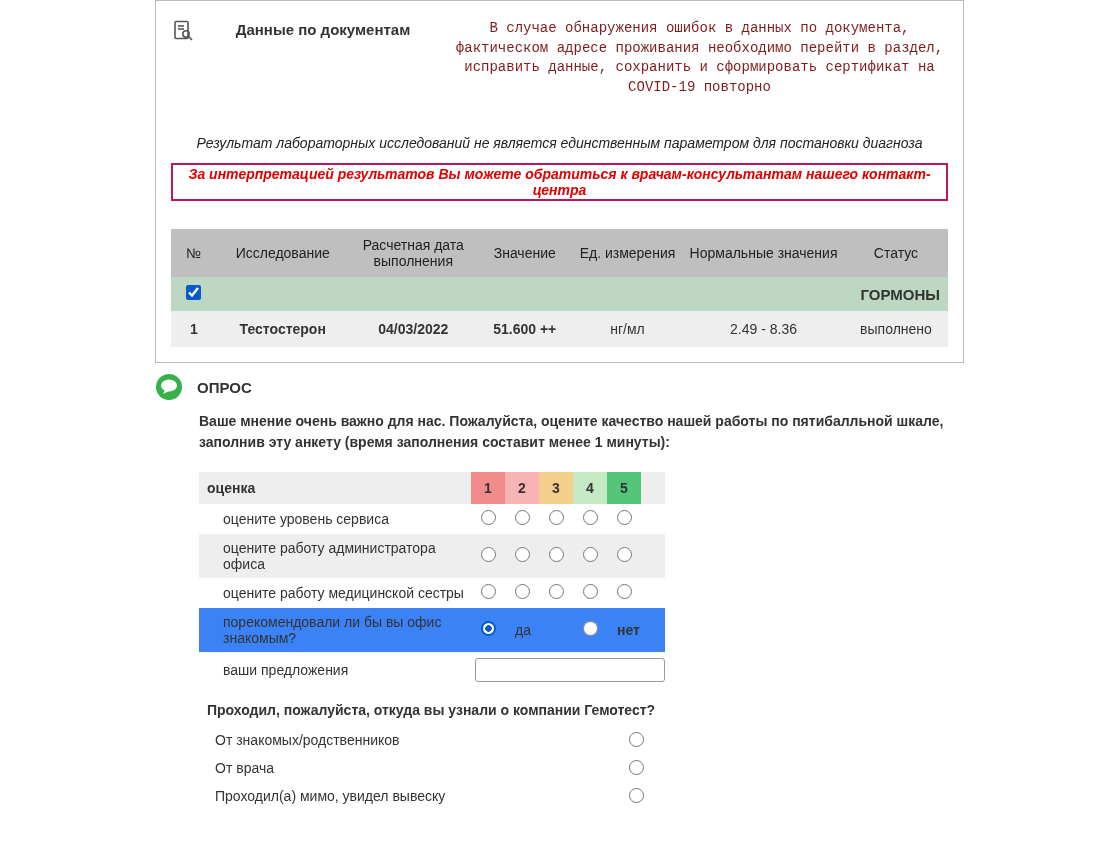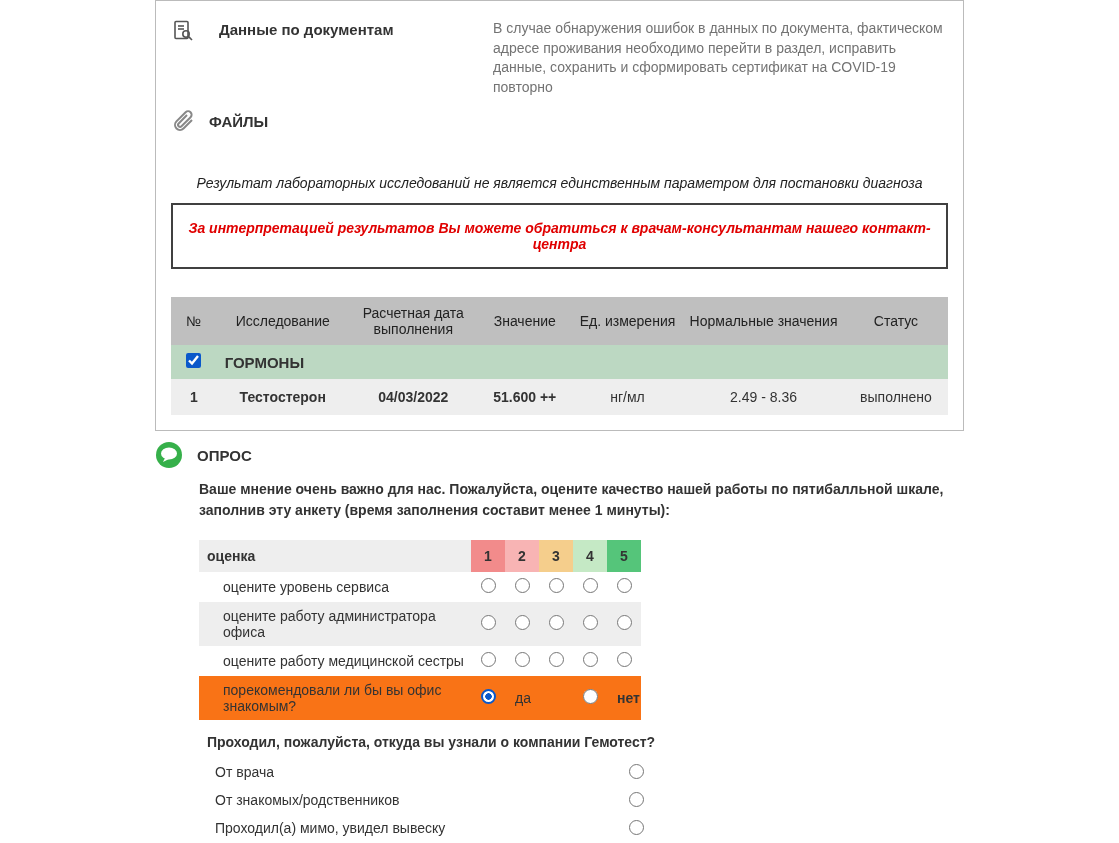--- a/index.html
+++ b/index.html
@@ -1,30 +1,30 @@
 <!DOCTYPE html>
 <html><head>
 <meta charset="utf-8">
 <style>
   * { box-sizing: border-box; margin: 0; padding: 0; }
   body { font-family: Arial, Helvetica, sans-serif; font-size: 14px; color: #333; background: #fff; }
   .page { width: 1119px; margin: 0 auto; background: #fff; }
   .card { margin: 0 155px 10px 155px; border: 1px solid #bbb; padding: 10px 15px 15px 15px; }
-  .doc-row { display: flex; align-items: flex-start; gap: 24px; padding: 8px 0 8px 0; }
+  .doc-row { display: flex; align-items: flex-start; gap: 3px; padding: 8px 0 8px 0; text-align: center; }
   .doc-icon { width: 24px; height: 24px; color: #555; flex-shrink: 0; }
   .doc-title { font-weight: bold; font-size: 15px; flex: 0 0 250px; padding-top: 2px; }
-  .doc-desc { font-size: 14px; color: #737373; line-height: 1.4; flex: 1; }
+  .doc-desc { font-size: 14px; color: #7f1d1d; line-height: 1.4; flex: 1; font-family: Liberation Mono, monospace; }
   .files-row { display: flex; align-items: center; gap: 14px; padding: 4px 0 12px 0; }
   .files-title { font-weight: bold; font-size: 15px; }
   .italic-note { font-style: italic; text-align: center; margin: 30px 0 12px 0; font-size: 14px; color: #222; }
-  .red-box { border: 2px solid #404040; padding: 15px; text-align: center; margin: 0 0 28px 0; }
+  .red-box { border: 2px solid #be185d; padding: 1px; text-align: center; margin: 0 0 28px 0; }
   .red-box-text { color: #e00000; font-style: italic; font-weight: bold; font-size: 14px; }
   table.results { width: 100%; border-collapse: collapse; }
   table.results th { background: #bfbfbf; font-weight: normal; text-align: center; padding: 8px 6px; font-size: 14px; color: #222; }
-  table.results tr.cat-row td { background: #bcd8c2; text-align: left; font-weight: bold; padding: 8px; font-size: 15px; }
+  table.results tr.cat-row td { background: #bcd8c2; text-align: right; font-weight: bold; padding: 8px; font-size: 15px; }
   table.results tr.data-row td { background: #eee; text-align: center; padding: 10px 6px; font-size: 14px; }
   table.results tr.data-row td.name-cell { font-weight: bold; margin-top: 16px; }
   .cat-checkbox { width: 15px; height: 15px; accent-color: #0a58ca; }
   .survey-block { margin: 10px 155px 0 155px; }
   .survey-header { display: flex; align-items: center; gap: 14px; margin-bottom: 10px; }
   .survey-icon { width: 28px; height: 28px; }
   .survey-title { font-weight: bold; font-size: 15px; }
   .survey-intro { font-weight: bold; font-size: 14px; line-height: 1.45; margin: 6px 0 20px 44px; max-width: 760px; }
   .survey-table { margin-left: 44px; border-collapse: collapse; }
   .survey-table td, .survey-table th { padding: 6px 0; }
@@ -60,28 +60,20 @@
           <circle cx="15" cy="15" r="3.2"></circle>
           <line x1="17.4" y1="17.4" x2="21" y2="21"></line>
           <line x1="7" y1="7" x2="13" y2="7"></line>
           <line x1="7" y1="10" x2="13" y2="10"></line>
         </svg>
       </div>
       <div class="doc-title">Данные по документам</div>
       <div class="doc-desc">В случае обнаружения ошибок в данных по документа, фактическом адресе проживания необходимо перейти в раздел, исправить данные, сохранить и сформировать сертификат на COVID-19 повторно</div>
     </div>
 
-    <div class="files-row">
-      <div class="doc-icon">
-        <svg viewBox="0 0 24 24" fill="none" stroke="#888" stroke-width="2">
-          <path d="M21 11l-8.5 8.5a5 5 0 0 1-7.07-7.07l9.19-9.19a3.5 3.5 0 0 1 4.95 4.95L10.5 17.26a2 2 0 0 1-2.83-2.83L16 6"></path>
-        </svg>
-      </div>
-      <div class="files-title">ФАЙЛЫ</div>
-    </div>
 
     <div class="italic-note">Результат лабораторных исследований не является единственным параметром для постановки диагноза</div>
 
     <div class="red-box">
       <span class="red-box-text">За интерпретацией результатов Вы можете обратиться к врачам-консультантам нашего контакт-центра</span>
     </div>
 
     <table class="results">
       <thead>
         <tr>
@@ -159,38 +151,44 @@
       </tr>
       <tr>
         <td class="st-label-col" style="padding-left:24px !important">оцените работу медицинской сестры</td>
         <td class="st-radio-cell"><input type="radio" name="q3" style=""></td>
         <td class="st-radio-cell"><input type="radio" name="q3" style=""></td>
         <td class="st-radio-cell"><input type="radio" name="q3" style=""></td>
         <td class="st-radio-cell"><input type="radio" name="q3" style=""></td>
         <td class="st-radio-cell"><input type="radio" name="q3" style=""></td>
         <td></td>
       </tr>
-      <tr style="background:#f97316;">
+      <tr style="background:#3b82f6;">
         <td class="st-label-col" style="padding-left:24px !important">порекомендовали ли бы вы офис знакомым?</td>
         <td class="st-radio-cell"><input type="radio" name="rec" class="radio-selected" checked="" style=""></td>
         <td colspan="2" style="text-align:left"><span class="rec-yes-label">да</span></td>
         <td class="st-radio-cell"><input type="radio" name="rec" style=""></td>
         <td colspan="2" style="text-align:left"><span class="rec-no-label">нет</span></td>
+      </tr>
+      <tr>
+        <td class="st-label-col" style="padding-left:24px !important">ваши предложения</td>
+        <td colspan="6" style="padding-left:4px">
+          <input type="text" class="suggest-input" value="" style="">
+        </td>
       </tr>
     </tbody>
       </table>
 
     <div style="margin-left:44px">
       <div class="source-header">Проходил, пожалуйста, откуда вы узнали о компании Гемотест?</div>
       <div class="source-row">
-        <div class="source-label">От врача</div>
+        <div class="source-label">От знакомых/родственников</div>
         <input type="radio" name="src" style="">
       </div>
       <div class="source-row">
-        <div class="source-label">От знакомых/родственников</div>
+        <div class="source-label">От врача</div>
         <input type="radio" name="src" style="">
       </div>
       <div class="source-row">
         <div class="source-label">Проходил(а) мимо, увидел вывеску</div>
         <input type="radio" name="src" style="">
       </div>
 
     </div>
 
   </div>

